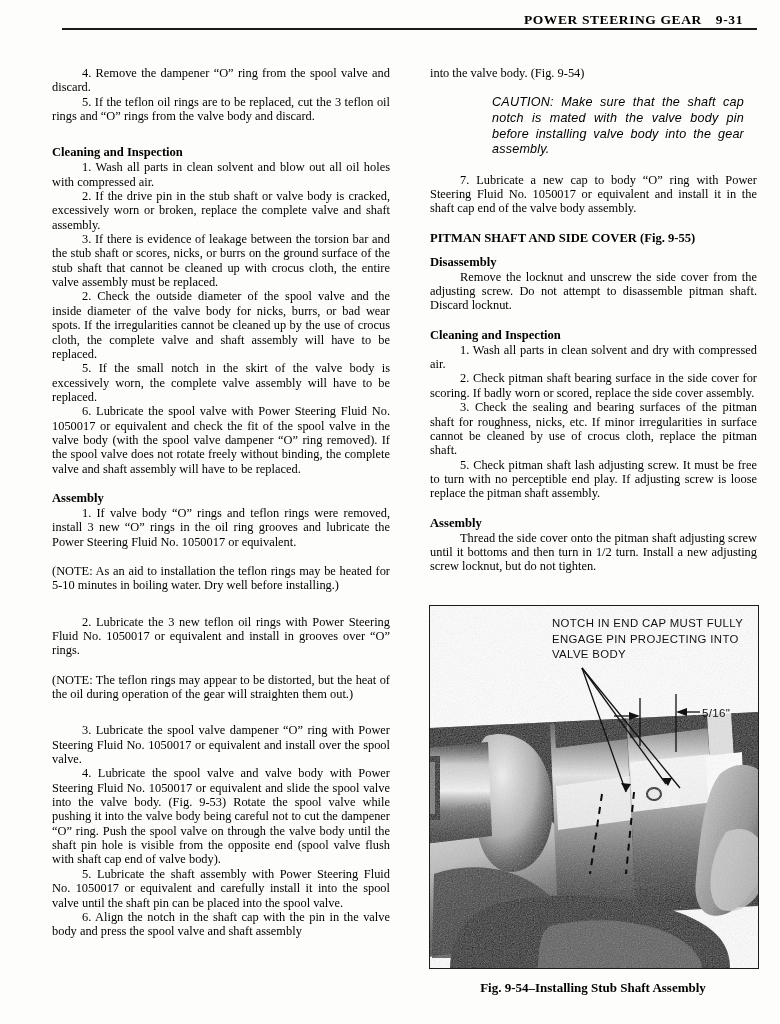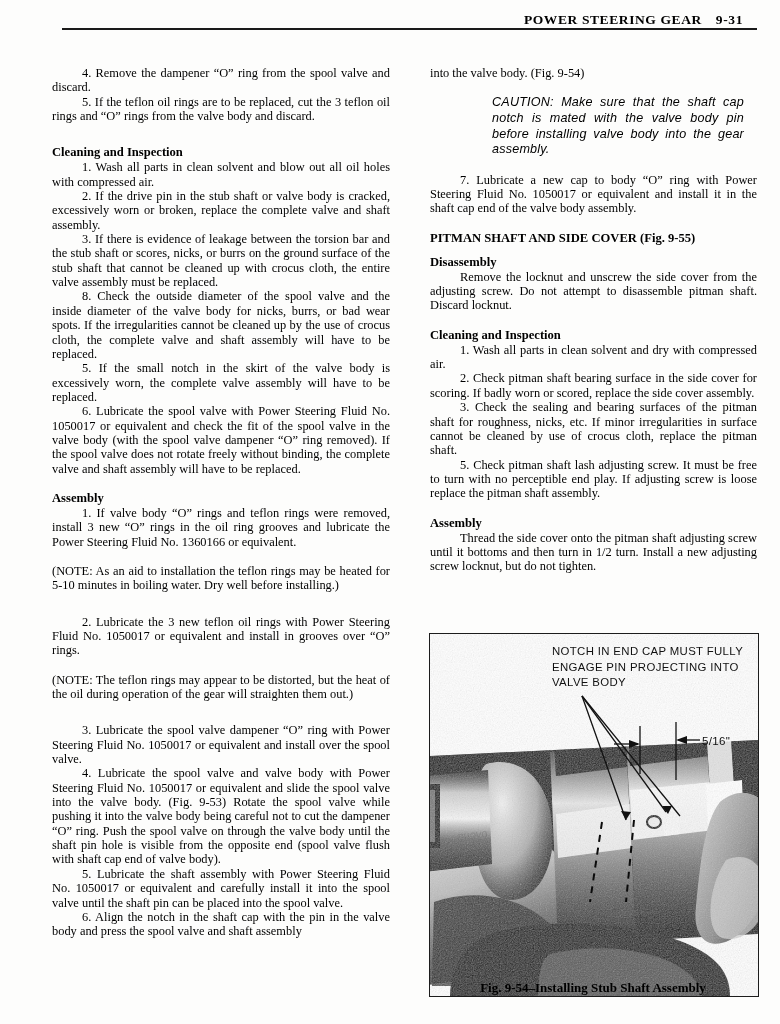--- a/index.html
+++ b/index.html
@@ -90,21 +90,21 @@
     font-size: 12.6px;
     line-height: 15.6px;
     text-align: justify;
     letter-spacing: 0.2px;
   }
 
   
   #figure-box {
     position: absolute;
     left: 429px;
-    top: 633px;
+    top: 605px;
     width: 328px;
     height: 362px;
     border: 1.6px solid #1c1c1c;
     background: #fef9c3;
     overflow: hidden;
   }
   #fig-callout {
     position: absolute;
     left: 122px;
     top: 10px;
@@ -155,26 +155,26 @@
   <div id="head-rule"></div>
 
   <div id="col-left" class="column">
       <p class="para">4. Remove the dampener “O” ring from the spool valve and discard.</p>
       <p class="para">5. If the teflon oil rings are to be replaced, cut the 3 teflon oil rings and “O” rings from the valve body and discard.</p>
       <div class="gap-lg"></div>
       <h4 class="sec">Cleaning and Inspection</h4>
       <p class="para">1. Wash all parts in clean solvent and blow out all oil holes with compressed air.</p>
       <p class="para">2. If the drive pin in the stub shaft or valve body is cracked, excessively worn or broken, replace the complete valve and shaft assembly.</p>
       <p class="para">3. If there is evidence of leakage between the torsion bar and the stub shaft or scores, nicks, or burrs on the ground surface of the stub shaft that cannot be cleaned up with crocus cloth, the entire valve assembly must be replaced.</p>
-      <p class="para">8. Check the outside diameter of the spool valve and the inside diameter of the valve body for nicks, burrs, or bad wear spots. If the irregularities cannot be cleaned up by the use of crocus cloth, the complete valve and shaft assembly will have to be replaced.</p>
+      <p class="para">2. Check the outside diameter of the spool valve and the inside diameter of the valve body for nicks, burrs, or bad wear spots. If the irregularities cannot be cleaned up by the use of crocus cloth, the complete valve and shaft assembly will have to be replaced.</p>
       <p class="para">5. If the small notch in the skirt of the valve body is excessively worn, the complete valve assembly will have to be replaced.</p>
       <p class="para">6. Lubricate the spool valve with Power Steering Fluid No. 1050017 or equivalent and check the fit of the spool valve in the valve body (with the spool valve dampener “O” ring removed). If the spool valve does not rotate freely without binding, the complete valve and shaft assembly will have to be replaced.</p>
       <div class="gap-md"></div>
       <h4 class="sec">Assembly</h4>
-      <p class="para">1. If valve body “O” rings and teflon rings were removed, install 3 new “O” rings in the oil ring grooves and lubricate the Power Steering Fluid No. 1360166 or equivalent.</p>
+      <p class="para">1. If valve body “O” rings and teflon rings were removed, install 3 new “O” rings in the oil ring grooves and lubricate the Power Steering Fluid No. 1050017 or equivalent.</p>
       <div class="gap-md"></div>
       <p class="para note">(NOTE: As an aid to installation the teflon rings may be heated for 5-10 minutes in boiling water. Dry well before installing.)</p>
       <div class="gap-lg"></div>
       <p class="para">2. Lubricate the 3 new teflon oil rings with Power Steering Fluid No. 1050017 or equivalent and install in grooves over “O” rings.</p>
       <div class="gap-md"></div>
       <p class="para note">(NOTE: The teflon rings may appear to be distorted, but the heat of the oil during operation of the gear will straighten them out.)</p>
       <div class="gap-lg"></div>
       <p class="para">3. Lubricate the spool valve dampener “O” ring with Power Steering Fluid No. 1050017 or equivalent and install over the spool valve.</p>
       <p class="para">4. Lubricate the spool valve and valve body with Power Steering Fluid No. 1050017 or equivalent and slide the spool valve into the valve body. (Fig. 9-53) Rotate the spool valve while pushing it into the valve body being careful not to cut the dampener “O” ring. Push the spool valve on through the valve body until the shaft pin hole is visible from the opposite end (spool valve flush with shaft cap end of valve body).</p>
       <p class="para">5. Lubricate the shaft assembly with Power Steering Fluid No. 1050017 or equivalent and carefully install it into the spool valve until the shaft pin can be placed into the spool valve.</p>

